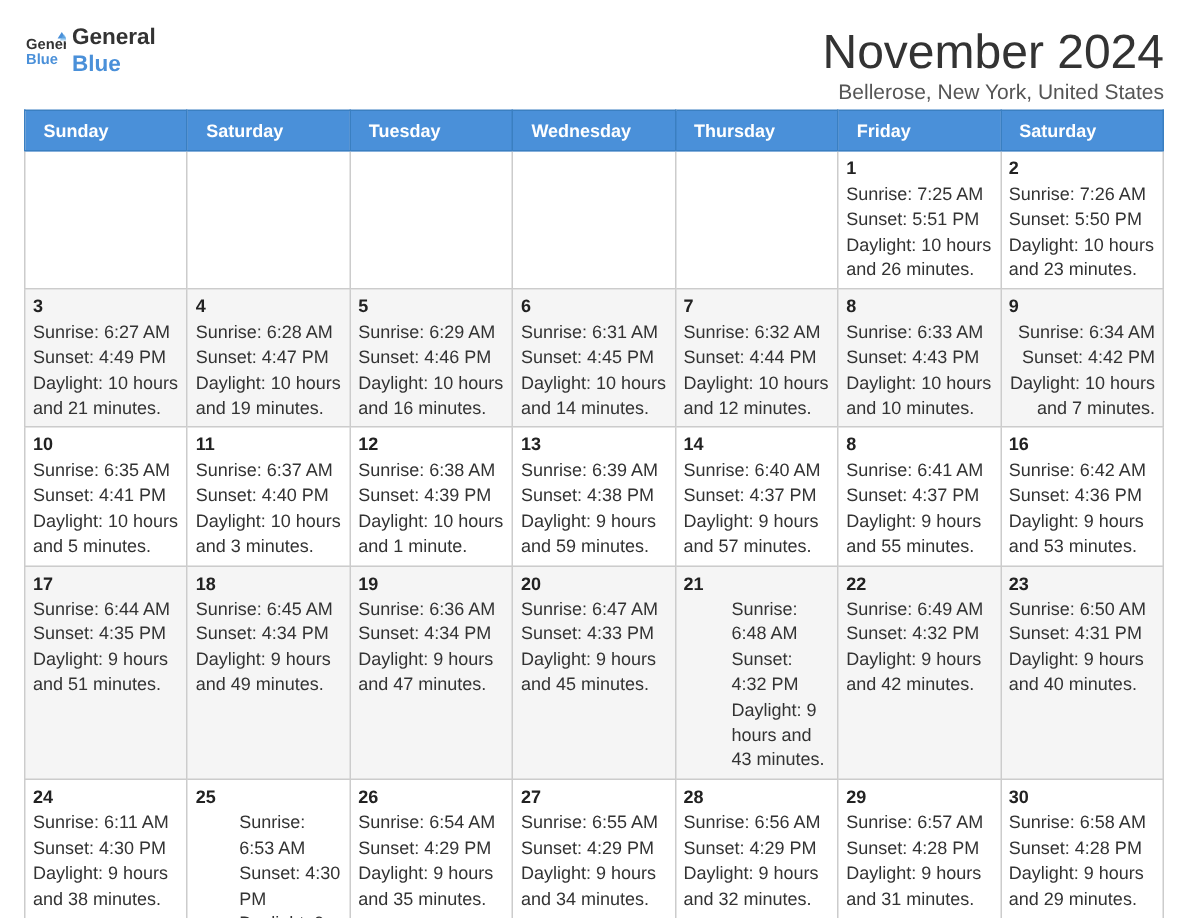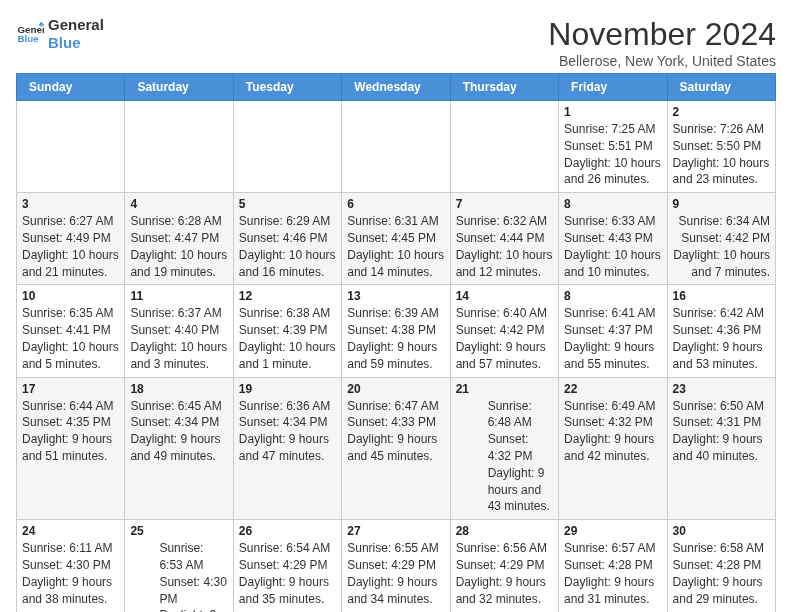--- a/index.html
+++ b/index.html
@@ -197,21 +197,21 @@
         </td>
         <td>
           <span class="day-num">13</span>
           <div class="day-info" style="white-space: pre-line;">Sunrise: 6:39 AM
 Sunset: 4:38 PM
 Daylight: 9 hours and 59 minutes.</div>
         </td>
         <td>
           <span class="day-num">14</span>
           <div class="day-info" style="white-space: pre-line;">Sunrise: 6:40 AM
-Sunset: 4:42 PM
+Sunset: 4:37 PM
 Daylight: 9 hours and 57 minutes.</div>
         </td>
         <td>
           <span class="day-num">8</span>
           <div class="day-info" style="white-space: pre-line;">Sunrise: 6:41 AM
 Sunset: 4:37 PM
 Daylight: 9 hours and 55 minutes.</div>
         </td>
         <td>
           <span class="day-num">16</span>

